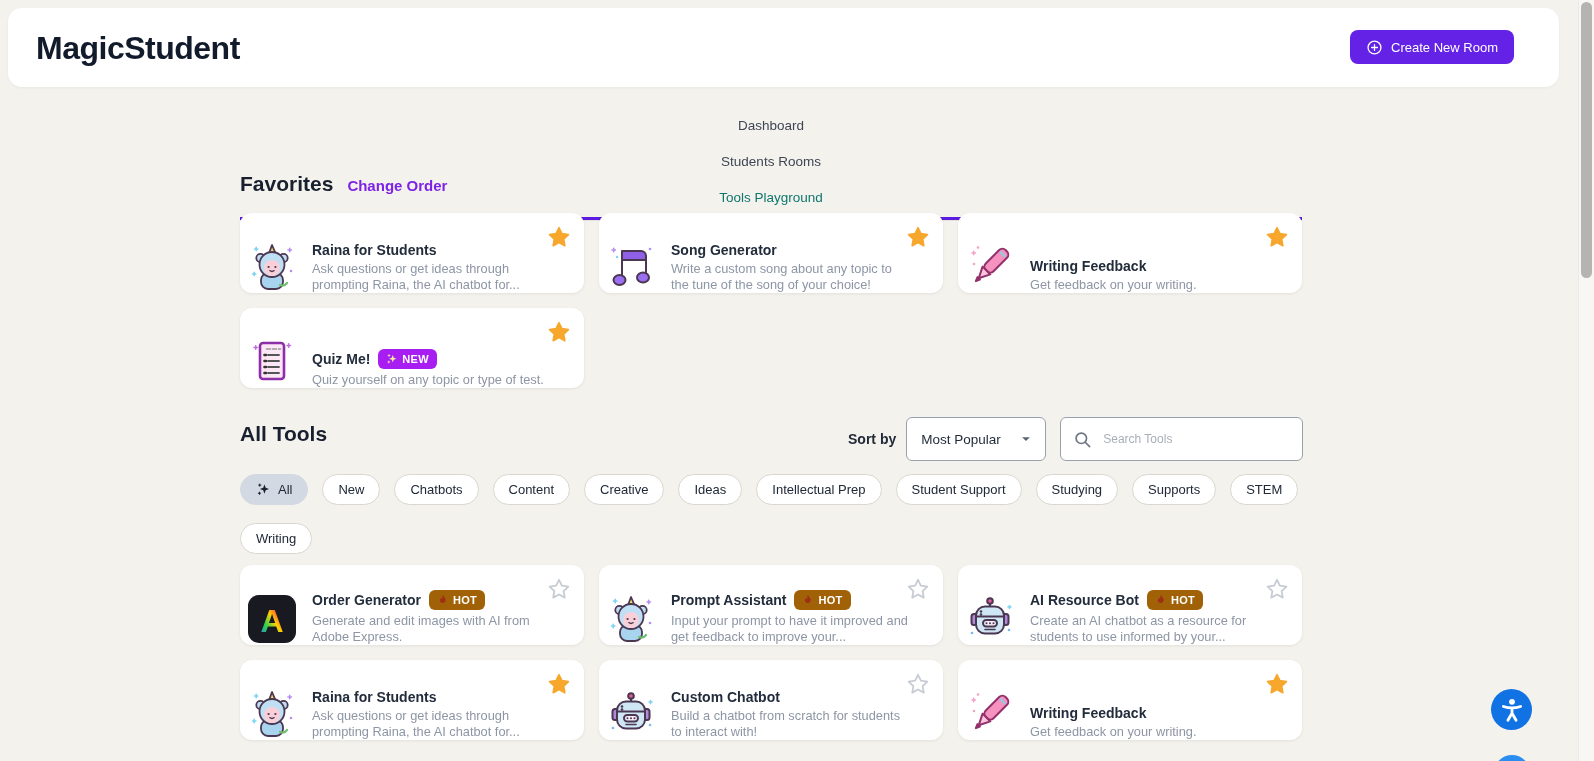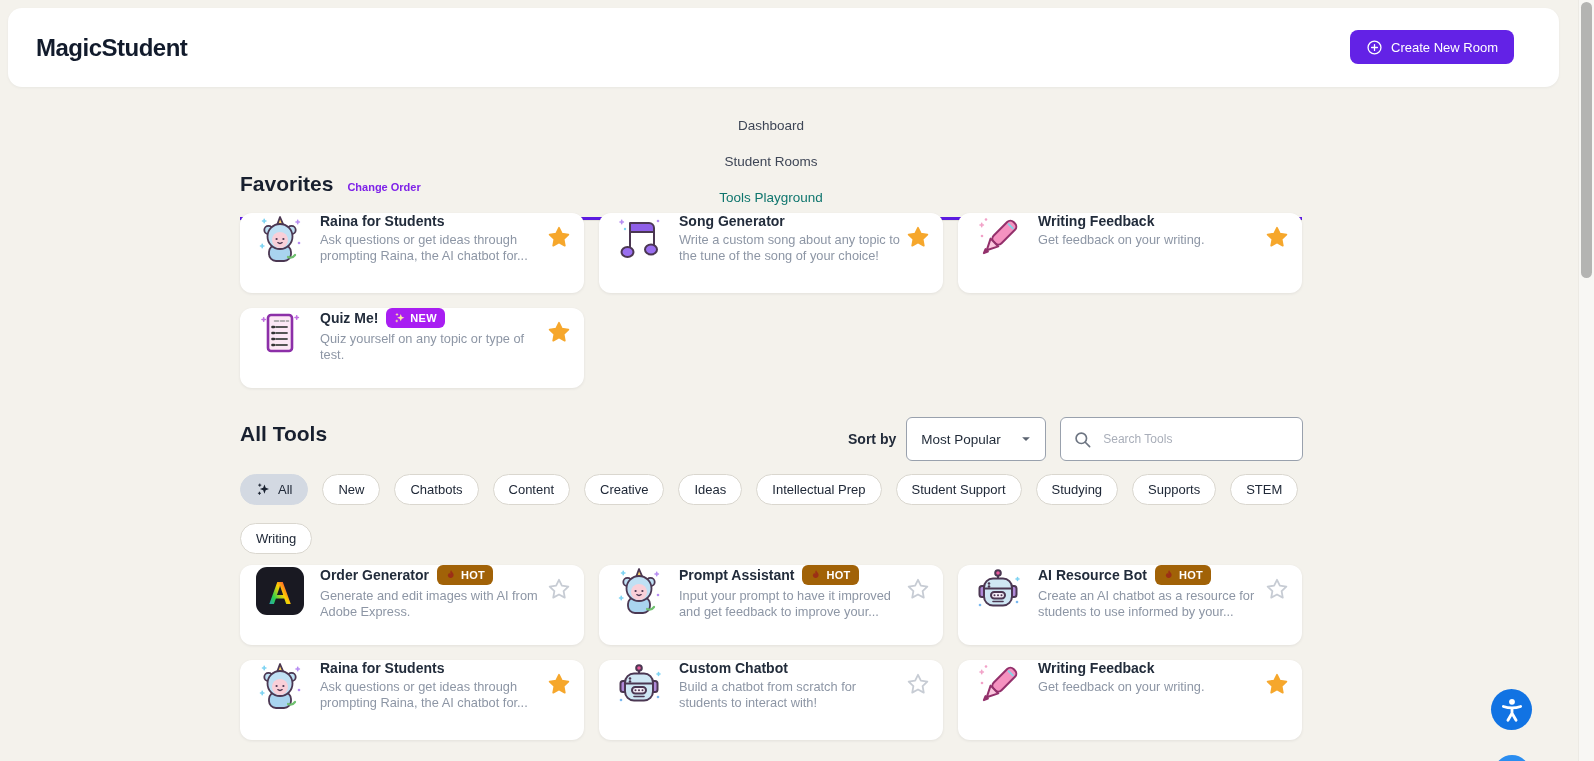--- a/index.html
+++ b/index.html
@@ -2,42 +2,42 @@
 <html><head>
 <meta charset="utf-8">
 <style>
   html,body{margin:0;padding:0;}
   .page{position:relative;width:1594px;height:761px;background:#f4f2ec;overflow:hidden;
         font-family:"Liberation Sans",sans-serif;color:#1c2433;}
   
   .header{position:absolute;left:8px;top:8px;width:1551px;height:79px;background:#fff;
           border-radius:14px;box-shadow:0 1px 3px rgba(25,30,60,.05);}
   .app-title{position:absolute;left:28px;top:50%;transform:translateY(-50%);margin:0;
-             font-size:24px;font-weight:800;letter-spacing:-.5px;color:#121b2c;}
+             font-size:32px;font-weight:800;letter-spacing:-.5px;color:#121b2c;}
   .create-btn{position:absolute;right:45px;top:22px;height:34px;padding:0 16px;border:none;
               border-radius:8px;background:#6322e6;color:#fff;font-size:13px;font-weight:500;
               display:inline-flex;align-items:center;gap:8px;cursor:pointer;
               font-family:"Liberation Sans",sans-serif;}
   .create-btn svg{width:17px;height:17px;}
   
   .tabs{position:absolute;left:240px;top:112px;width:1062px;display:flex;
         border-bottom:1px solid #e4e2da;flex-direction:column;}
   .tab{border:none;background:none;padding:6px 16px 15px;font-size:13.5px;font-weight:500;
        color:#3e4656;cursor:pointer;font-family:"Liberation Sans",sans-serif;}
   .tab.active{color:#0f766e;border-bottom:3px solid #5b1be0;padding-bottom:12px;}
   
   .section-head{position:absolute;display:flex;align-items:baseline;gap:14px;}
   .section-head h2{margin:0;font-size:21px;font-weight:700;color:#18202f;}
-  .change-order{border:none;background:none;padding:0;font-size:11px;font-weight:700;
+  .change-order{border:none;background:none;padding:0;font-size:15px;font-weight:700;
                 color:#7e22e8;cursor:pointer;font-family:"Liberation Sans",sans-serif;}
   
   .grid{position:absolute;left:240px;width:1062px;display:grid;
         grid-template-columns:repeat(3,344px);gap:15px;grid-auto-rows:80px;}
-  .card{position:relative;background:#fff;border-radius:12px;display:flex;align-items:flex-start;
-        padding:0 14px;gap:14px;box-sizing:border-box;box-shadow:0 1px 3px rgba(20,24,40,.08);
+  .card{position:relative;background:#fff;border-radius:12px;display:flex;align-items:flex-end;
+        padding:0 6px;gap:14px;box-sizing:border-box;box-shadow:0 1px 3px rgba(20,24,40,.08);
         cursor:pointer;}
   .card-icon{width:52px;height:52px;flex:0 0 52px;}
   .card-icon svg{width:100%;height:100%;}
   .card-body{flex:1;min-width:0;padding-right:28px;}
   .title-row{display:flex;align-items:center;gap:8px;}
   .card-title{font-size:14px;font-weight:700;color:#222c3b;white-space:nowrap;}
   .badge{height:20px;padding:0 8px;border-radius:6px;font-size:11px;font-weight:800;
          color:#fff;display:inline-flex;align-items:center;gap:4px;letter-spacing:.3px;}
   .badge-hot{background:#a16207;}
   .badge-new{background:#a81ef2;}
@@ -110,21 +110,21 @@
           </svg>
       </span>
       <span>Create New Room</span>
     </button>
   </header>
 
   <nav class="tabs">
 
       <button class="tab">Dashboard</button>
 
-      <button class="tab">Student Rooms</button>
+      <button class="tab">Students Rooms</button>
 
       <button class="tab active">Tools Playground</button>
     </nav>
 
   <div class="section-head fav-head">
     <h2>Favorites</h2>
     <button class="change-order">Change Order</button>
   </div>
 
   <section class="grid fav-grid">

